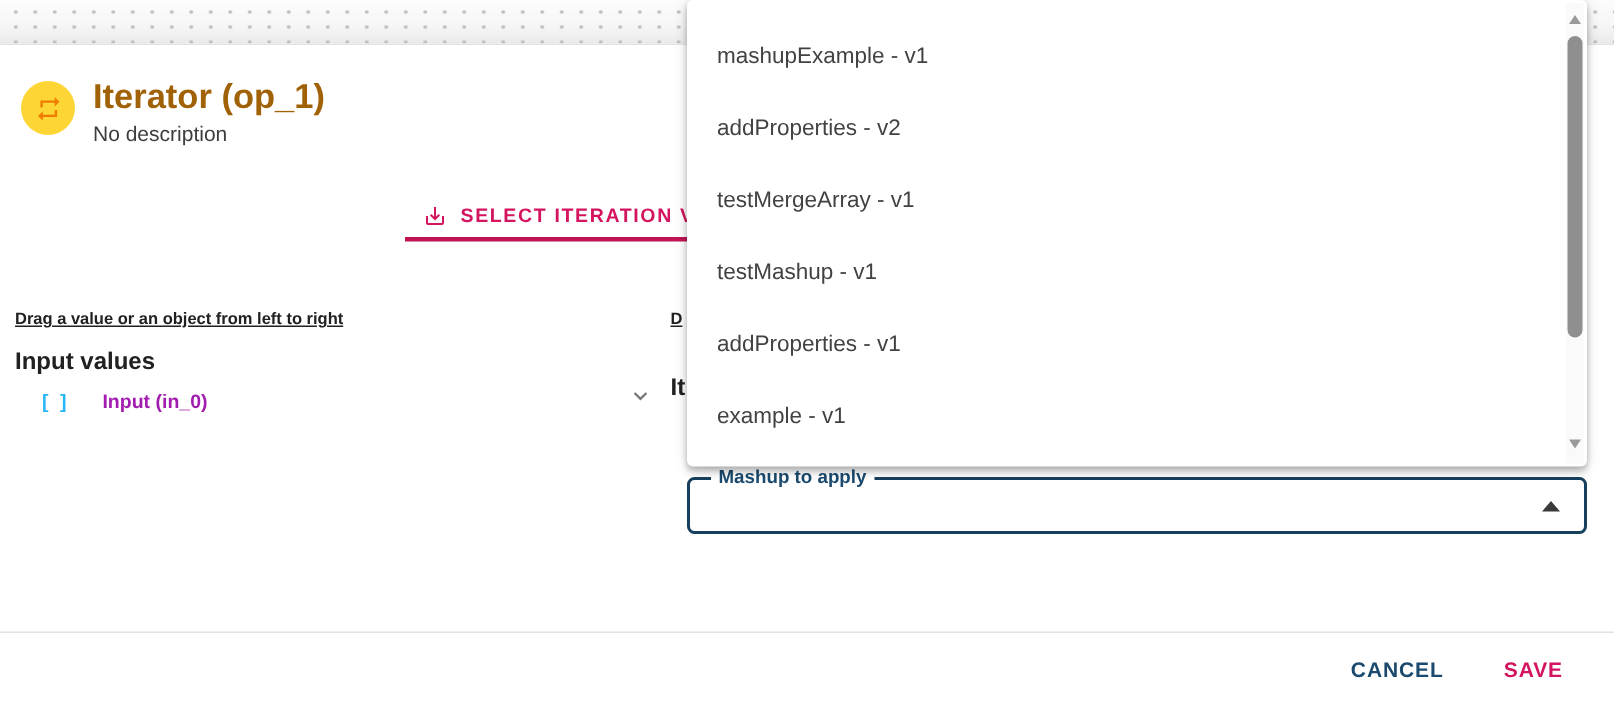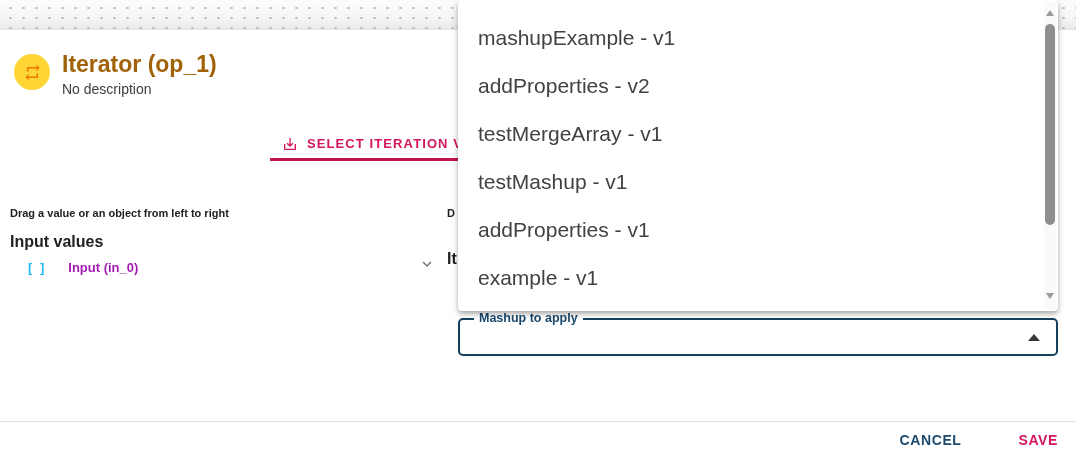--- a/index.html
+++ b/index.html
@@ -29,21 +29,21 @@
   .tab {
     position:absolute; left:270px; top:126px; width:392px; height:35px;
     display:flex; align-items:center; cursor:pointer;
   }
   .tab .tab-ic { margin-left:12px; margin-right:9px; display:flex; }
   .tab .tab-label { font-size:13px; font-weight:bold; letter-spacing:1.1px; }
   .tab .tab-underline { position:absolute; left:0; bottom:0; width:100%; height:3px; }
 
   
   .col-heading { position:absolute; font-size:16px; font-weight:bold; color:#212121; white-space:nowrap;margin-top:48px; }
-  .col-desc { position:absolute; font-size:11px; font-weight:bold; color:#212121; white-space:nowrap; }
+  .col-desc { position:absolute; font-size:11px; font-weight:bold; color:#212121; white-space:nowrap;text-decoration:underline; }
   .left-heading { left:10px; top:185px; }
   .left-desc { left:10px; top:207px; }
   .right-heading { left:447px; top:202px; }
   .right-desc { left:447px; top:207px; }
 
   .input-row { position:absolute; left:10px; top:250px; width:430px; height:34px; display:flex; align-items:center; cursor:pointer; }
   .bracket-ic { margin-left:18px; font-size:13px; font-weight:bold; letter-spacing:2px; }
   .input-label { margin-left:22px; font-size:13px; font-weight:bold; color:#a21caf; }
   .row-chevron { position:absolute; left:408px; top:5px; }
 
@@ -57,31 +57,31 @@
     white-space:nowrap;
     font-weight:bold;
   }
   .select-arrow {
     position:absolute; right:16px; top:14px; width:0; height:0;
     border-left:6px solid transparent; border-right:6px solid transparent; border-bottom:7px solid #3a3a3a;
   }
 
   
   .footer-divider { position:absolute; left:0; top:421px; width:1076px; height:1px; background:#e2e2e2; }
-  .footer { position:absolute; right:18px; top:432px; height:28px; display:flex; align-items:flex-start; gap:57px; }
+  .footer { position:absolute; right:34px; top:432px; height:28px; display:flex; align-items:center; gap:40px; }
   .btn { font-size:14px; font-weight:bold; letter-spacing:0.6px; background:none; border:none; cursor:pointer; font-family:"Liberation Sans",sans-serif; }
 
   
   .dropdown {
     position:absolute; left:458px; top:0; width:600px; height:311px; background:#fff;
     border-radius:4px; z-index:10;
     box-shadow:0 2px 4px -1px rgba(0,0,0,.2), 0 4px 5px 0 rgba(0,0,0,.14), 0 1px 10px 0 rgba(0,0,0,.12);
     padding-top:14px; overflow:hidden;
   }
-  .dd-item { height:48px; line-height:48px; padding-left:20px; font-size:21px; color:#424242; cursor:pointer; white-space:nowrap; }
+  .dd-item { height:48px; line-height:48px; padding-left:20px; font-size:15px; color:#424242; cursor:pointer; white-space:nowrap; }
 
   
   .sb-track { position:absolute; right:2px; top:2px; width:12px; height:307px; background:#fafafa; }
   .sb-thumb { position:absolute; right:3px; top:24px; width:10px; height:201px; background:#8f8f8f; border-radius:5px; }
   .sb-up { position:absolute; right:4px; top:10px; width:0; height:0;
            border-left:4px solid transparent; border-right:4px solid transparent; border-bottom:6px solid #9a9a9a; }
   .sb-down { position:absolute; right:4px; top:293px; width:0; height:0;
            border-left:4px solid transparent; border-right:4px solid transparent; border-top:6px solid #9a9a9a; }
 </style>
 </head>

